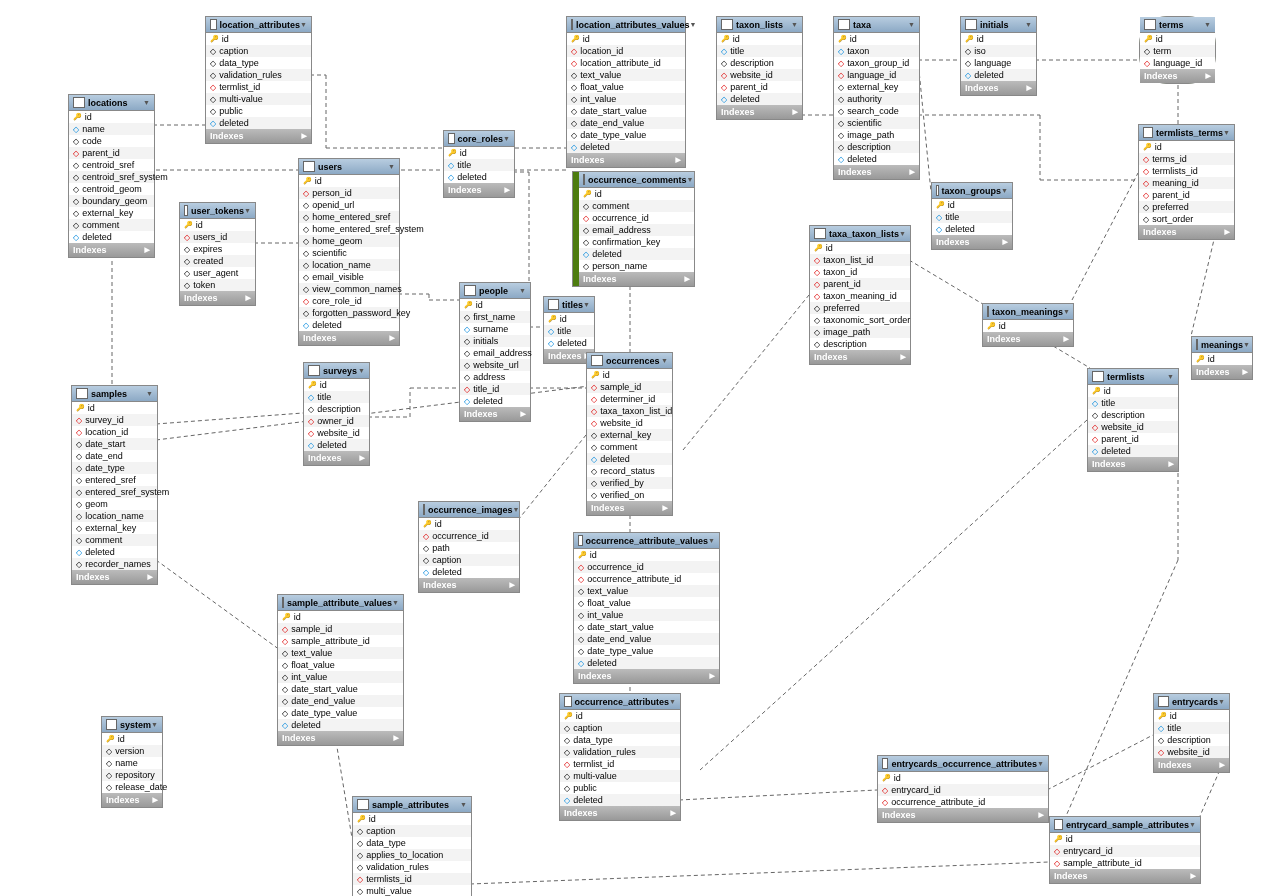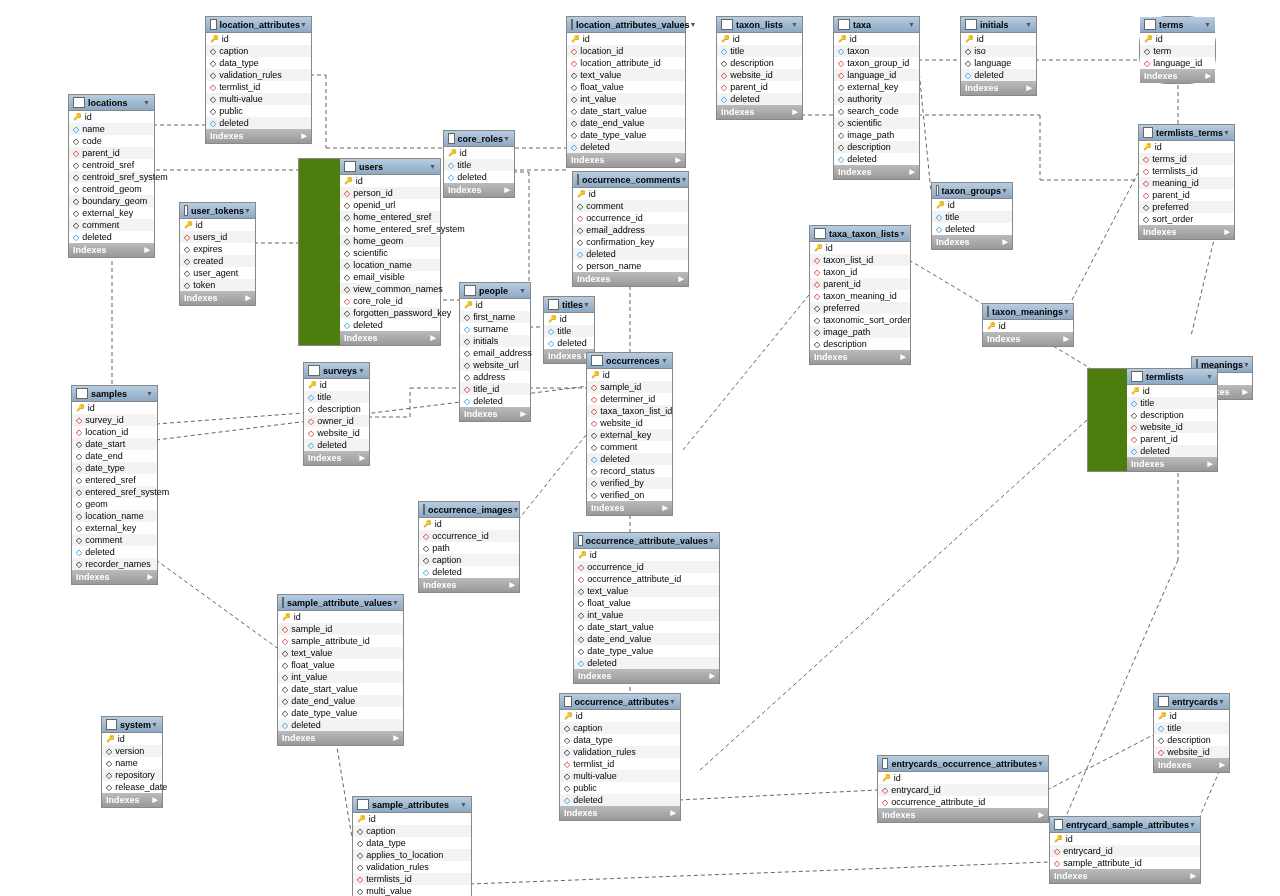--- a/index.html
+++ b/index.html
@@ -161,21 +161,21 @@
       <div class="r ">sort_order</div>
       <div class="ix">Indexes</div>
     </div>
     <div class="e" style="left: 443px; top: 130px; width: 70px;">
       <div class="h">core_roles</div>
       <div class="r pk">id</div>
       <div class="r nn">title</div>
       <div class="r nn">deleted</div>
       <div class="ix">Indexes</div>
     </div>
-    <div class="e" style="left: 298px; top: 158px; width: 100px; padding-left: 41px;">
+    <div class="e" style="left: 298px; top: 158px; width: 100px;">
       <div class="h">users</div>
       <div class="r pk">id</div>
       <div class="r fk">person_id</div>
       <div class="r ">openid_url</div>
       <div class="r ">home_entered_sref</div>
       <div class="r ">home_entered_sref_system</div>
       <div class="r ">home_geom</div>
       <div class="r ">scientific</div>
       <div class="r ">location_name</div>
       <div class="r ">email_visible</div>
@@ -185,21 +185,21 @@
       <div class="r nn">deleted</div>
       <div class="ix">Indexes</div>
     </div>
     <div class="e" style="left: 931px; top: 182px; width: 80px;">
       <div class="h">taxon_groups</div>
       <div class="r pk">id</div>
       <div class="r nn">title</div>
       <div class="r nn">deleted</div>
       <div class="ix">Indexes</div>
     </div>
-    <div class="e" style="left: 572px; top: 171px; width: 115px;">
+    <div class="e" style="left: 572px; top: 171px; width: 115px; padding-left: 6px;">
       <div class="h">occurrence_comments</div>
       <div class="r pk">id</div>
       <div class="r ">comment</div>
       <div class="r fk">occurrence_id</div>
       <div class="r ">email_address</div>
       <div class="r ">confirmation_key</div>
       <div class="r nn">deleted</div>
       <div class="r ">person_name</div>
       <div class="ix">Indexes</div>
     </div>
@@ -244,21 +244,21 @@
       <div class="r nn">deleted</div>
       <div class="ix">Indexes</div>
     </div>
     <div class="e" style="left: 543px; top: 296px; width: 50px;">
       <div class="h">titles</div>
       <div class="r pk">id</div>
       <div class="r nn">title</div>
       <div class="r nn">deleted</div>
       <div class="ix">Indexes</div>
     </div>
-    <div class="e" style="left: 1191px; top: 356px; width: 60px;">
+    <div class="e" style="left: 1191px; top: 336px; width: 60px;">
       <div class="h">meanings</div>
       <div class="r pk">id</div>
       <div class="ix">Indexes</div>
     </div>
     <div class="e" style="left: 586px; top: 352px; width: 85px;">
       <div class="h">occurrences</div>
       <div class="r pk">id</div>
       <div class="r fk">sample_id</div>
       <div class="r fk">determiner_id</div>
       <div class="r fk">taxa_taxon_list_id</div>
@@ -274,21 +274,21 @@
     <div class="e" style="left: 303px; top: 362px; width: 65px;">
       <div class="h">surveys</div>
       <div class="r pk">id</div>
       <div class="r nn">title</div>
       <div class="r ">description</div>
       <div class="r fk">owner_id</div>
       <div class="r fk">website_id</div>
       <div class="r nn">deleted</div>
       <div class="ix">Indexes</div>
     </div>
-    <div class="e" style="left: 1087px; top: 368px; width: 90px; padding-left: 39px;">
+    <div class="e" style="left: 1087px; top: 368px; width: 90px;">
       <div class="h">termlists</div>
       <div class="r pk">id</div>
       <div class="r nn">title</div>
       <div class="r ">description</div>
       <div class="r fk">website_id</div>
       <div class="r fk">parent_id</div>
       <div class="r nn">deleted</div>
       <div class="ix">Indexes</div>
     </div>
     <div class="e" style="left: 71px; top: 385px; width: 85px;">

